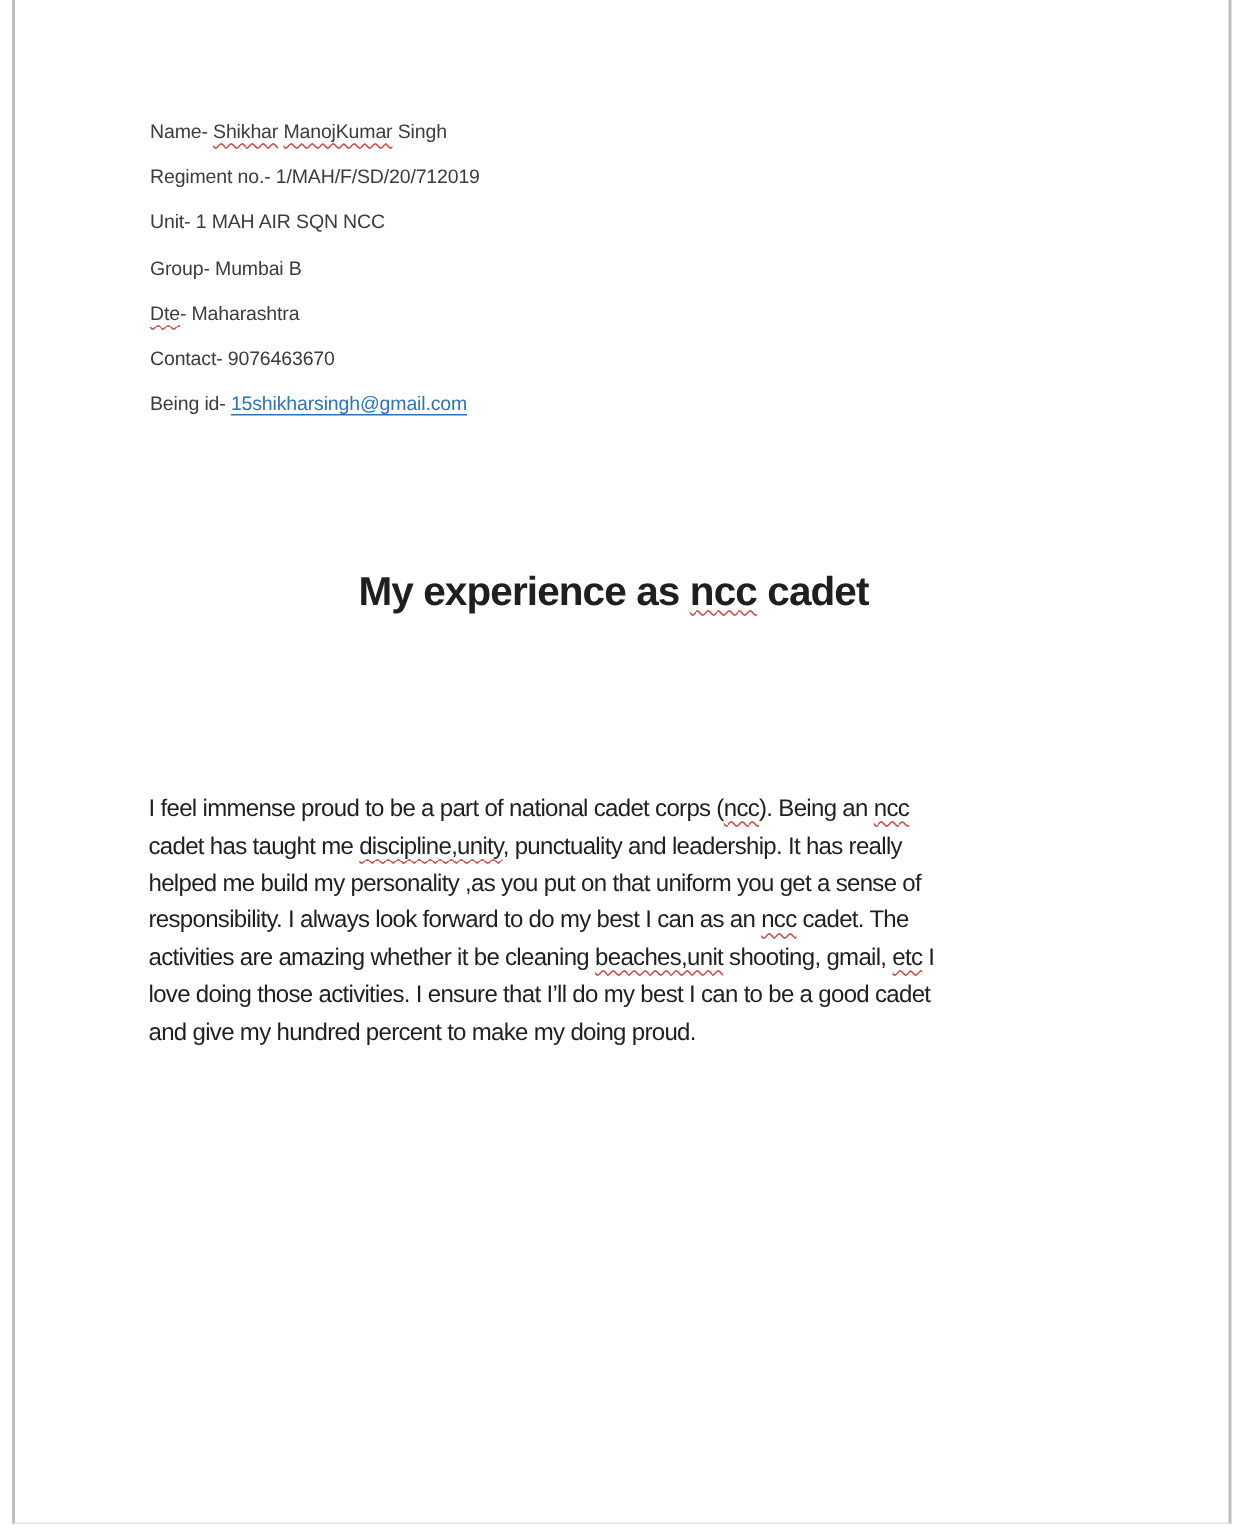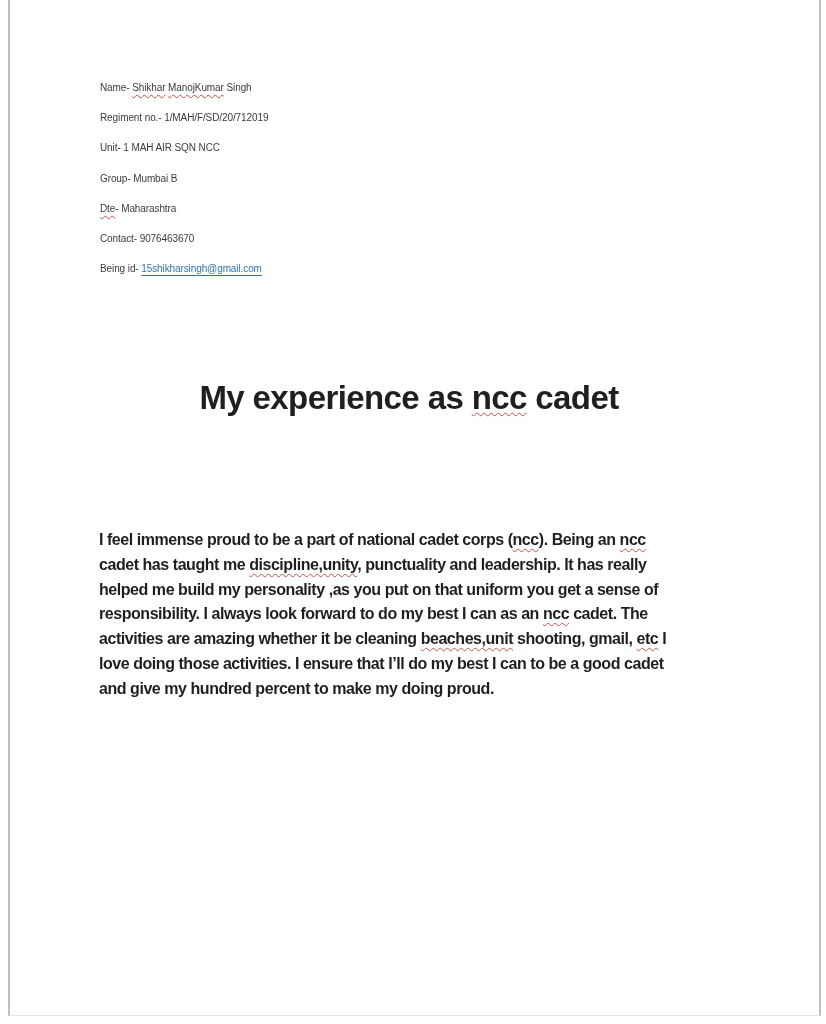--- a/index.html
+++ b/index.html
@@ -22,47 +22,47 @@
     height: 1015px;
     background: #ffffff;
     border-left: 2px solid var(--border, #bfbfbf);
     border-right: 2px solid var(--border, #bfbfbf);
     border-bottom: 1px solid #e2e2e2;
   }
   .info-block {
     position: absolute;
     left: 90px;
     top: 73px;
-    font-size: 10px;
+    font-size: 13px;
     letter-spacing: -0.1px;
     color: var(--infotext, #3c3c3c);
   }
   .info-line {
     line-height: 30.2px;
     white-space: pre;
   }
   .doc-title {
     position: absolute;
     left: 90px;
     top: 379px;
     width: 618px;
     margin: 0;
     text-align: center;
-    font-size: 33px;
+    font-size: 27px;
     font-weight: bold;
     letter-spacing: -0.6px;
     color: var(--bodytext, #1c1c1c);
     white-space: pre;
   }
   .body-text {
     position: absolute;
     left: 89px;
     top: 528px;
     font-size: 16px;
-    font-weight: bold;
+    font-weight: normal;
     letter-spacing: -0.45px;
     line-height: 24.8px;
     color: var(--bodytext, #1f1f1f);
   }
   .body-line {
     white-space: pre;
   }
   .squiggle {
     text-decoration: underline;
     text-decoration-style: wavy;

